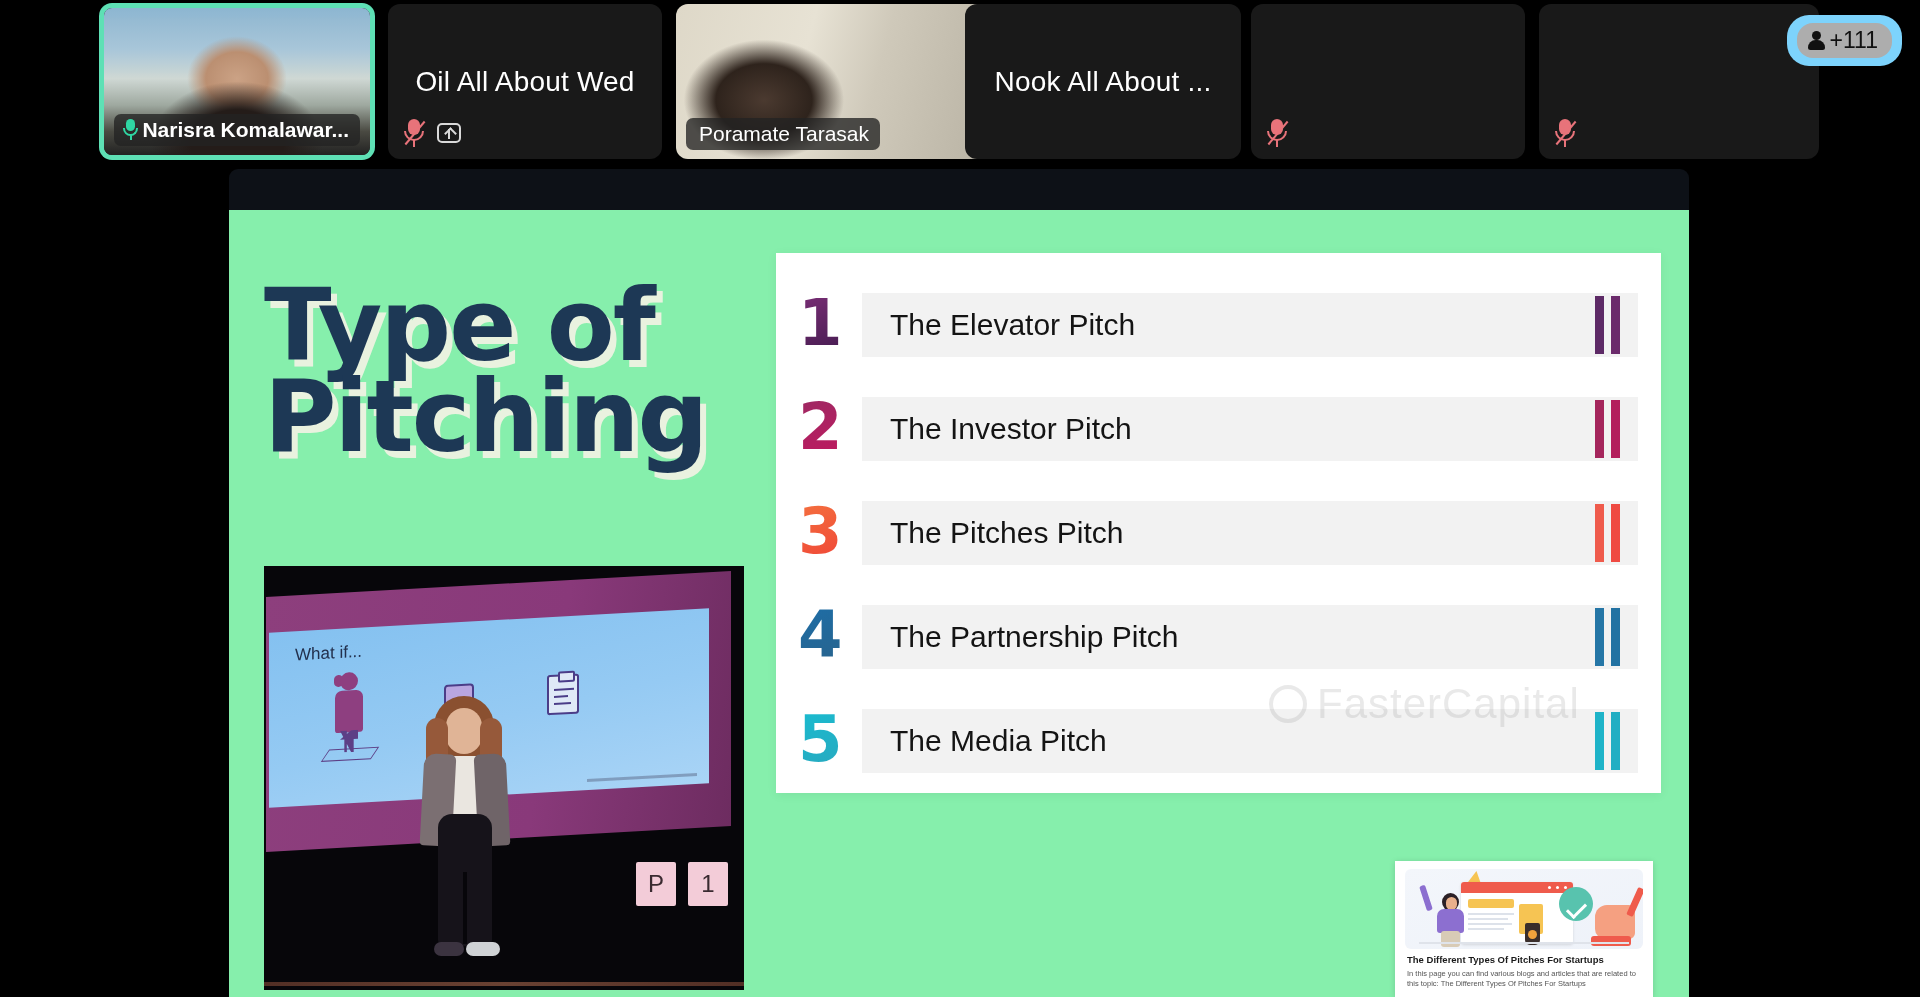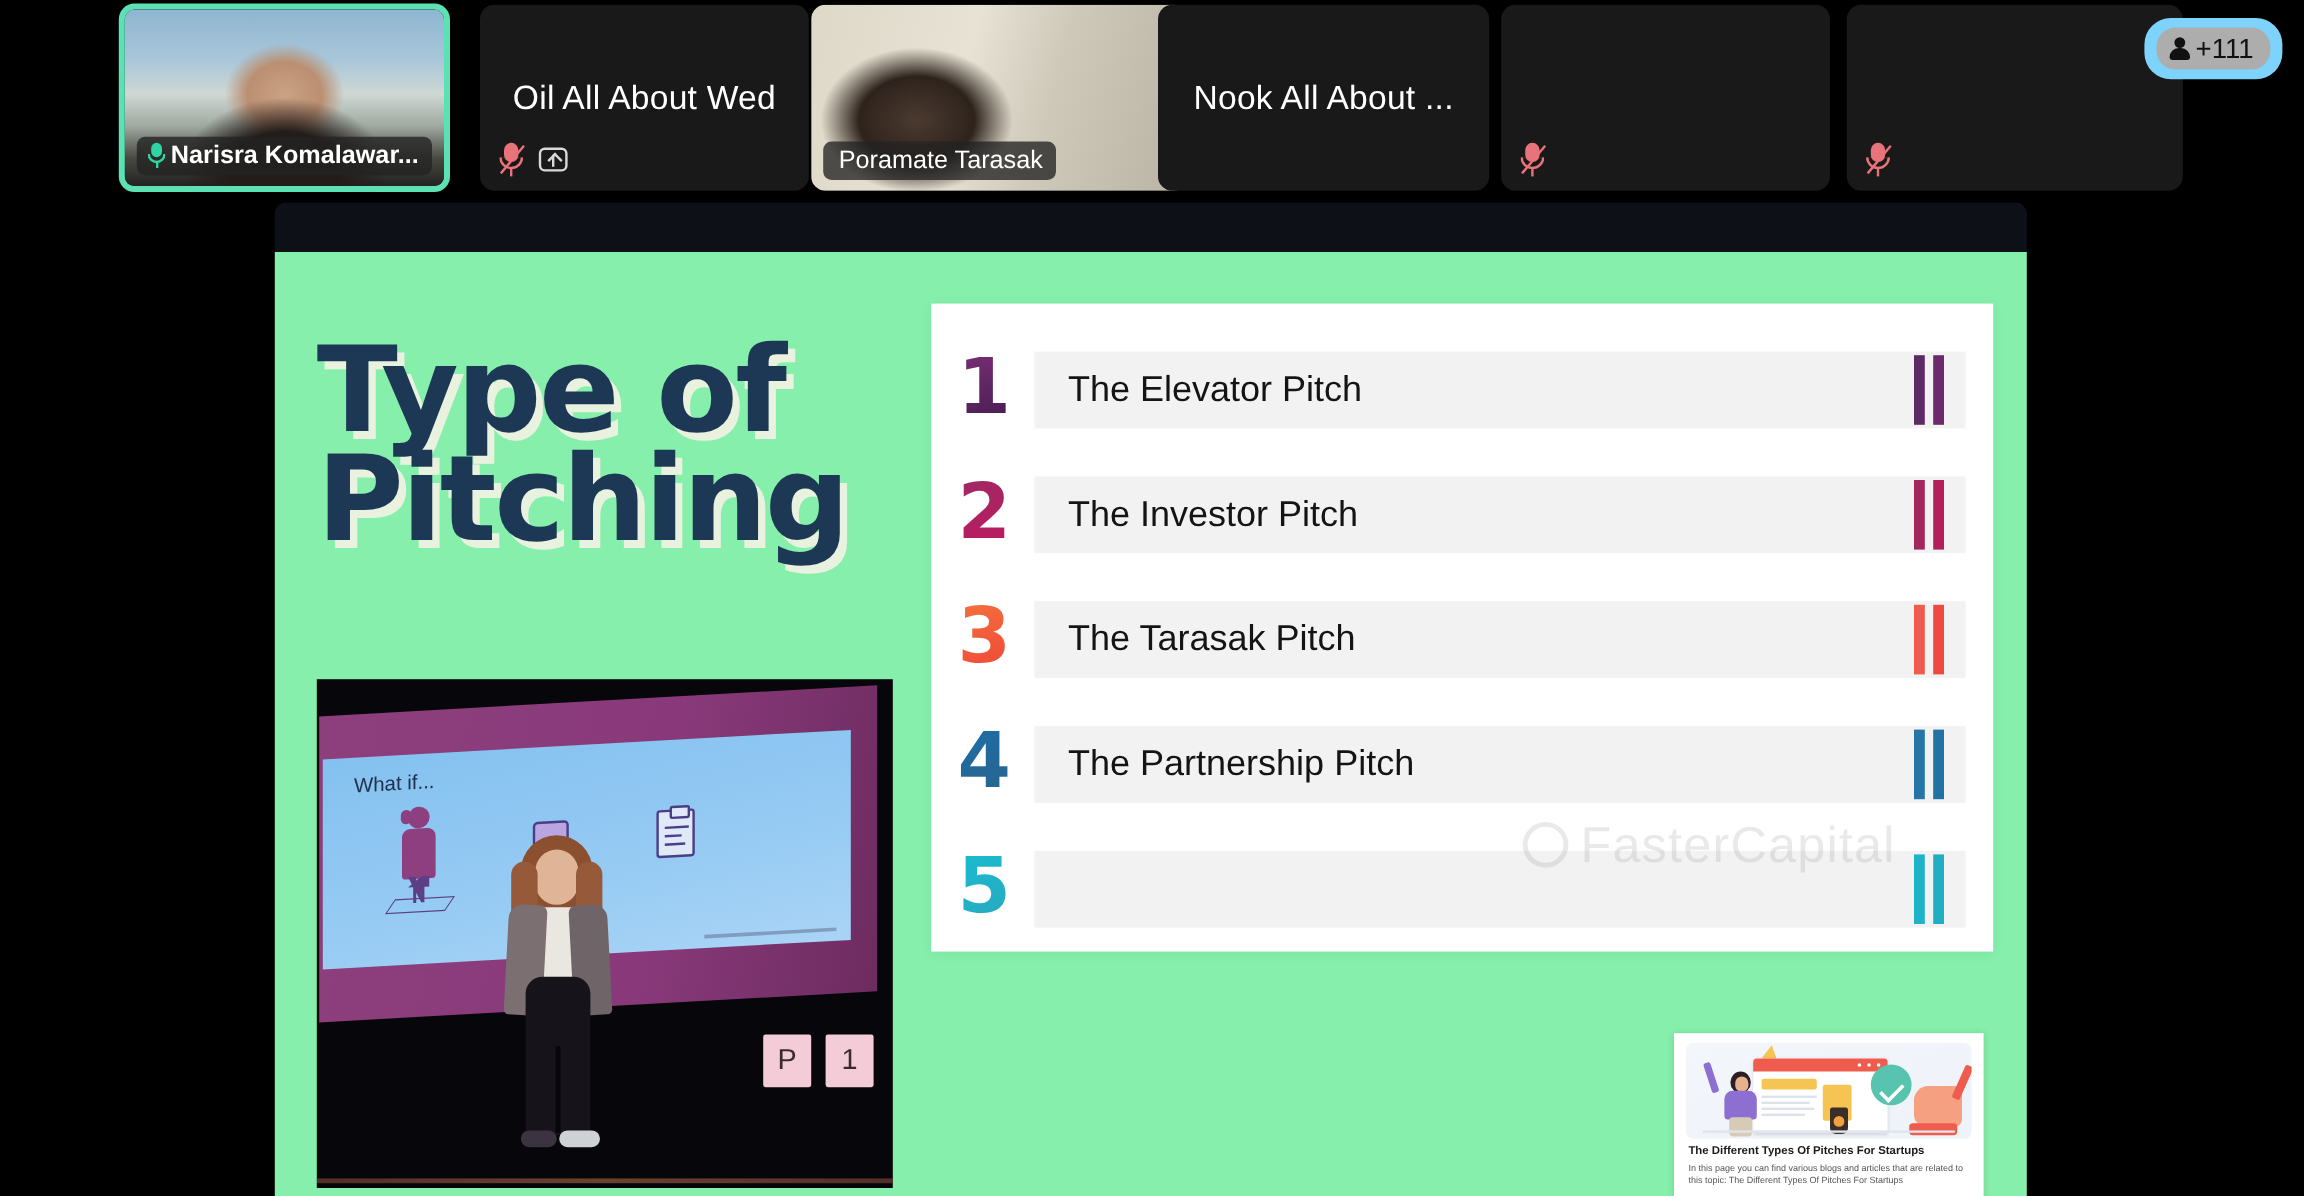--- a/index.html
+++ b/index.html
@@ -348,21 +348,21 @@
       <div class="tile-name">
         <span class="mic on">
             <i class="cap"></i>
             <i class="arc"></i>
             <i class="stem"></i>
           </span>
         <span>Narisra Komalawar...</span>
       </div>
     </div>
 
-    <div class="tile" style="left:388px; width:274px;margin-left:12px;">
+    <div class="tile" style="left:388px; width:274px;">
       <div class="avatar-label">Oil All About Wed</div>
       <div class="tile-icons">
         <span class="mic off big">
             <i class="cap"></i>
             <i class="arc"></i>
             <i class="stem"></i>
             <i class="slash"></i>
           </span>
         <span class="share-icon"></span>
       </div>
@@ -477,21 +477,21 @@
             <span class="bars">
               <i style="background:#a5265c;"></i>
                 <i style="background:#b31f5c;"></i>
             </span>
           </span>
         </div>
 
         <div class="lrow" style="top:248px;">
           <span class="num" style="background-image:linear-gradient(160deg,#f4723f,#ef4136);">3</span>
           <span class="bandwrap">
-            <span class="txt">The Tarasak Pitch</span>
+            <span class="txt">The Pitches Pitch</span>
             <span class="bars">
               <i style="background:#ef5b4c;"></i>
                 <i style="background:#ef4a42;"></i>
             </span>
           </span>
         </div>
 
         <div class="lrow" style="top:352px;">
           <span class="num" style="background-image:linear-gradient(160deg,#1d6ea8,#2a6289);">4</span>
           <span class="bandwrap">
@@ -499,20 +499,21 @@
             <span class="bars">
               <i style="background:#2576a6;"></i>
                 <i style="background:#2272a2;"></i>
             </span>
           </span>
         </div>
 
         <div class="lrow" style="top:456px;">
           <span class="num" style="background-image:linear-gradient(160deg,#19bcd0,#2aa6bd);">5</span>
           <span class="bandwrap">
+            <span class="txt">The Media Pitch</span>
             <span class="bars">
               <i style="background:#1eb3c8;"></i>
                 <i style="background:#21aec3;"></i>
             </span>
           </span>
         </div>
       </div>
 
       <div id="watermark">
         <span class="wm-mark"></span>

